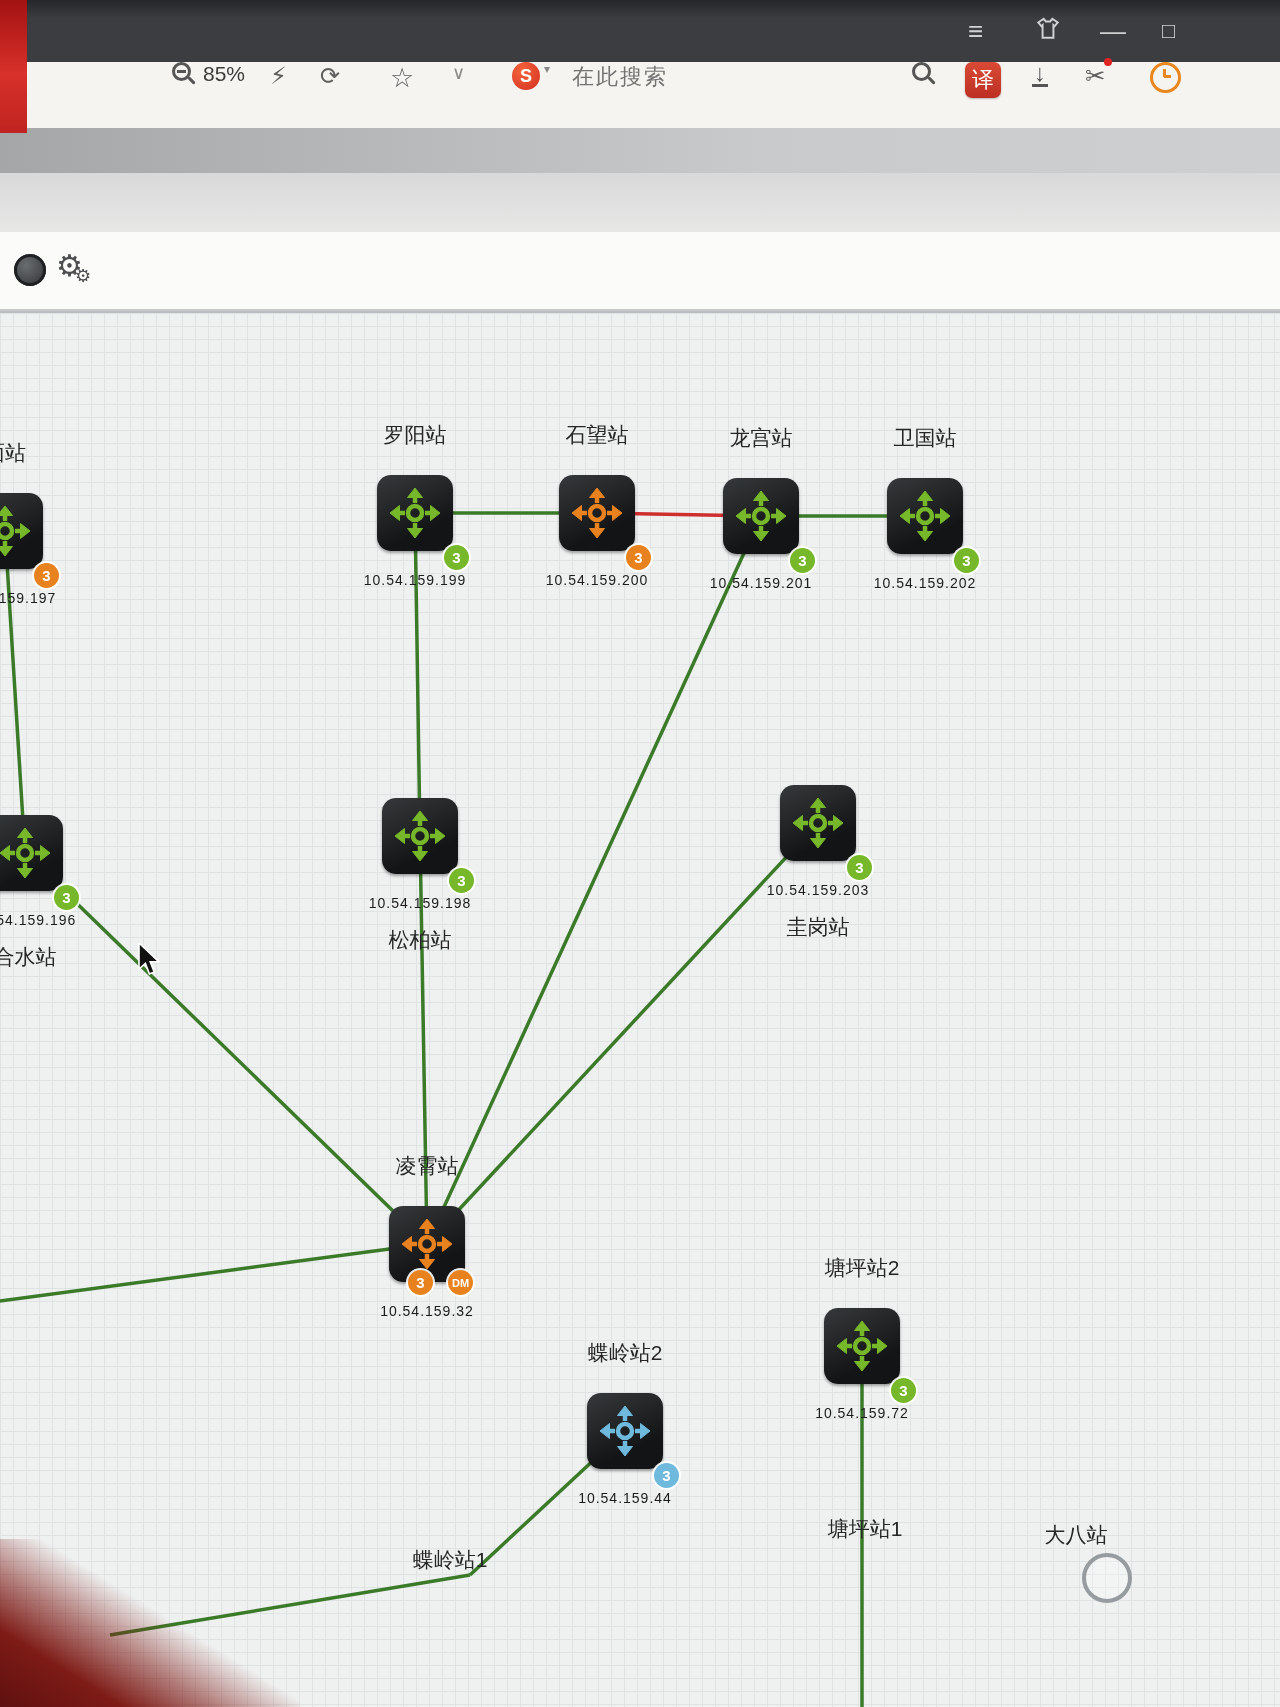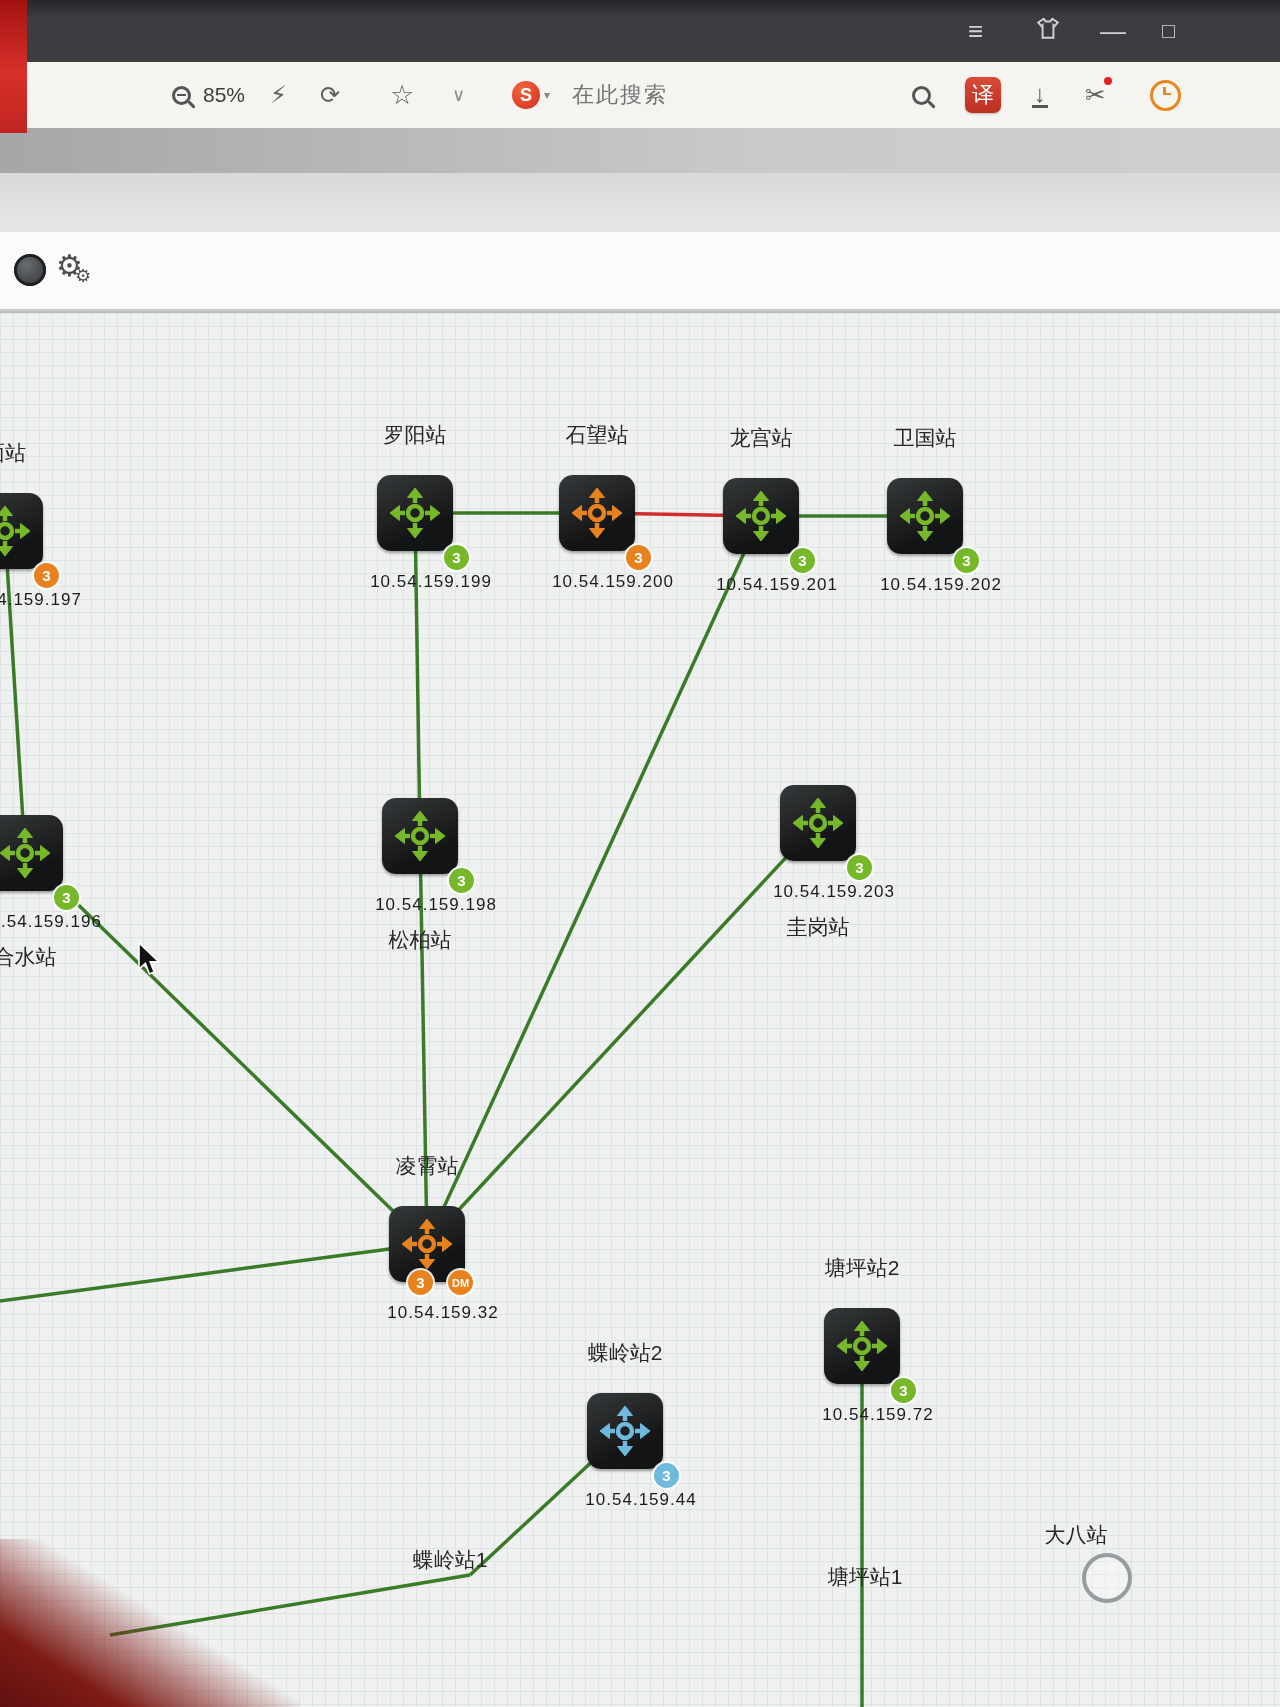--- a/index.html
+++ b/index.html
@@ -8,21 +8,21 @@
 
   
   #titlebar{position:absolute;left:0;top:0;width:1280px;height:62px;
             background:linear-gradient(#26272a,#3b3d40 30%,#3b3d40);}
   #red-strip{position:absolute;left:0;top:0;width:27px;height:133px;
              background:linear-gradient(180deg,#a31212,#d8302a 55%,#c02420);z-index:5;}
   .tb-ic{position:absolute;top:18px;color:#cfd1d3;font-size:26px;line-height:26px;cursor:default;}
 
   #toolbar{position:absolute;left:0;top:62px;width:1280px;height:66px;
            background:#f6f4f1;border-bottom:1px solid #d9d6d2;}
-  .tool{position:absolute;top:0;height:66px;display:flex;align-items:center;color:#5a5a5a;}
+  .tool{position:absolute;top:0;height:66px;display:flex;align-items:flex-start;color:#5a5a5a;}
   .glyph{font-size:24px;color:#5f5f5f;}
   .lens{width:13px;height:13px;border:3px solid #555;border-radius:50%;position:relative;display:inline-block;}
   .lens::after{content:'';position:absolute;width:9px;height:3px;background:#555;
                transform:rotate(45deg);right:-8px;bottom:-4px;border-radius:2px;}
   .lens.minus::before{content:'';position:absolute;left:2px;top:5px;width:9px;height:2.5px;background:#555;}
   #zoom-label{font-size:21px;color:#3c3c3c;margin-left:12px;}
   #s-logo{width:28px;height:28px;border-radius:50%;background:radial-gradient(circle at 35% 30%,#f4643c,#d3301f);
           color:#fff;font-weight:bold;font-size:18px;display:flex;align-items:center;justify-content:center;}
   .caret{font-size:12px;color:#888;margin-left:4px;}
   #search-text{font-size:22px;color:#737373;letter-spacing:2px;}
@@ -57,22 +57,22 @@
   #edge-svg{position:absolute;left:0;top:0;z-index:1;}
   .node{position:absolute;width:0;height:0;z-index:3;}
   .node .icon{position:absolute;left:-38px;top:-38px;width:76px;height:76px;border-radius:14px;
               background:linear-gradient(155deg,#36393b,#131415 70%);
               display:flex;align-items:center;justify-content:center;
               box-shadow:0 2px 3px rgba(0,0,0,.35);cursor:pointer;}
   .node .label{position:absolute;left:0;transform:translateX(-50%);white-space:nowrap;
                font-size:21px;color:#262626;z-index:4;}
   .label.above{top:-92px;}
   .label.below{top:90px;}
-  .node .ip{position:absolute;left:16px;transform:translateX(-50%);top:59px;white-space:nowrap;
-            font-size:17px;color:#1b1b1b;letter-spacing:1px;}
+  .node .ip{position:absolute;left:0;transform:translateX(-50%);top:59px;white-space:nowrap;
+            font-size:14px;color:#1b1b1b;letter-spacing:1px;}
   .badge{position:absolute;width:25px;height:25px;border-radius:50%;color:#fff;font-size:15px;
          font-weight:bold;display:flex;align-items:center;justify-content:center;
          box-shadow:0 0 0 2px rgba(255,255,255,.9);z-index:5;}
   .badge.dm{font-size:11px;}
   .xlabel{position:absolute;transform:translateX(-50%);white-space:nowrap;font-size:21px;color:#262626;z-index:3;}
   #partial-ring{position:absolute;left:1082px;top:1240px;width:42px;height:42px;border-radius:50%;
                 border:4px solid #969c9f;background:rgba(255,255,255,.25);z-index:2;}
   #cursor{position:absolute;left:137px;top:630px;z-index:8;}
   #photo-corner{position:absolute;left:0;bottom:0;width:300px;height:170px;z-index:7;pointer-events:none;
                 background:linear-gradient(32deg,#5e1010 0%,#7e1b16 22%,rgba(126,27,22,0.55) 38%,transparent 55%);}
@@ -448,21 +448,21 @@
                 <line x1="26" y1="10" x2="26" y2="16" stroke-width="4.5"></line>
               </g>
   </svg>
           </div>
           <div class="badge" style="background: rgb(111, 185, 221); left: 29px; top: 32px;">3</div>
           <div class="ip">10.54.159.44</div>
         </div>
       </div>
     <div id="labels-layer">
         <div class="xlabel" style="left: 450px; top: 1233px; text-align: right;">蝶岭站1</div>
-        <div class="xlabel" style="left: 865px; top: 1250px;">塘坪站1</div>
+        <div class="xlabel" style="left: 865px; top: 1202px;">塘坪站1</div>
         <div class="xlabel" style="left: 1076px; top: 1208px;">大八站</div>
       </div>
     <div id="partial-ring"></div>
     <svg id="cursor" width="30" height="34" viewBox="0 0 15 17">
       <polygon points="1,0 1,13 4.2,10.2 6.2,15.5 8.6,14.5 6.6,9.4 11,9.4" fill="#111" stroke="#fff" stroke-width="0.8"></polygon>
     </svg>
     <div id="photo-corner"></div>
   </div>
 
 </div>

